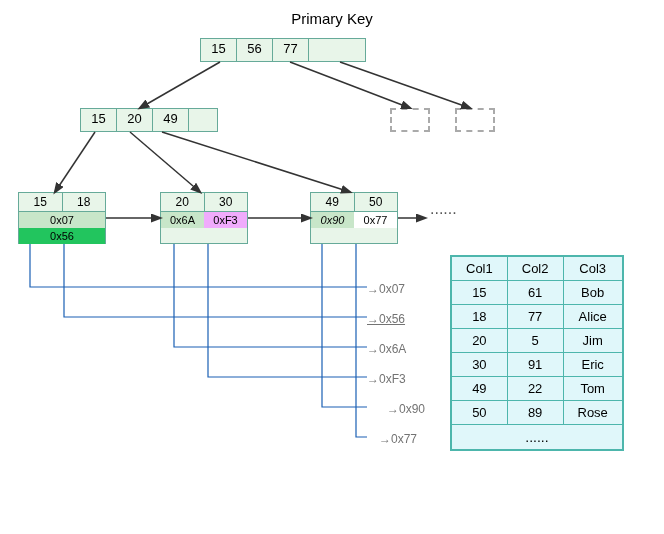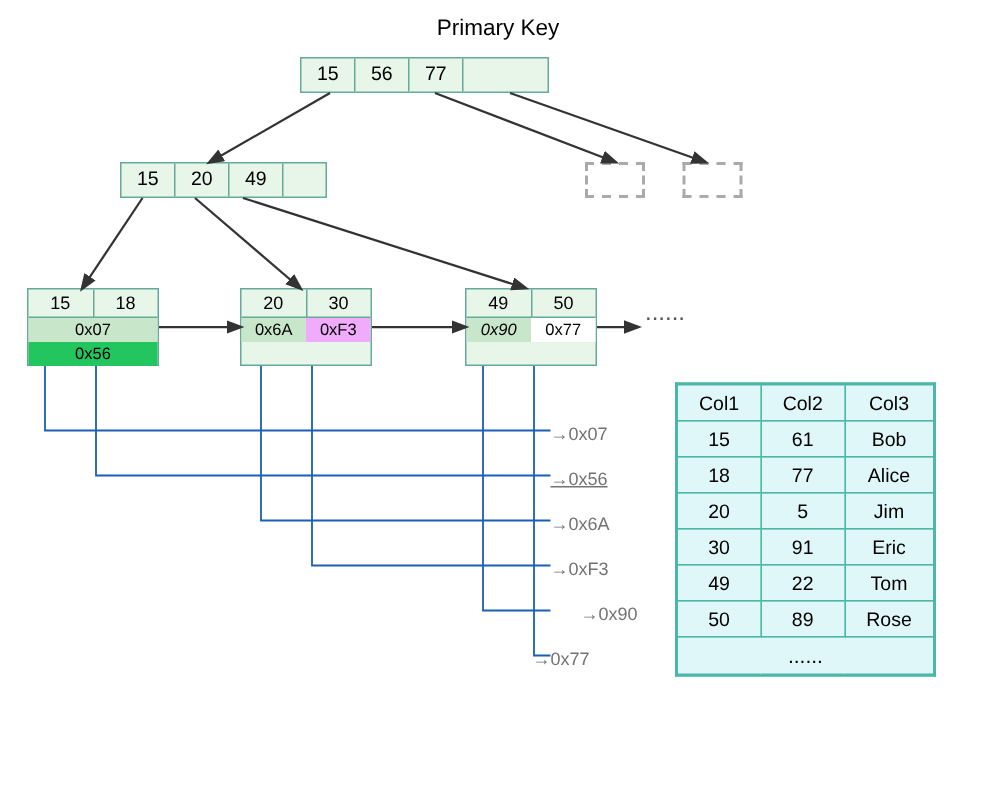--- a/index.html
+++ b/index.html
@@ -197,21 +197,21 @@
     </div>
   </div>
 
   <div class="dots-text" style="top:200px; left:430px; font-size:16px;">......</div>
 
   <div class="addr-label" style="top:282px; left:367px;">→0x07</div>
   <div class="addr-label" style="top:312px; left:367px;text-decoration:underline;">→0x56</div>
   <div class="addr-label" style="top:342px; left:367px;">→0x6A</div>
   <div class="addr-label" style="top:372px; left:367px;">→0xF3</div>
   <div class="addr-label" style="top:402px; left:387px;text-align:center;">→0x90</div>
-  <div class="addr-label" style="top:432px; left:355px;">→0x77</div>
+  <div class="addr-label" style="top:432px; left:379px;">→0x77</div>
 
   <table class="data-table" style="top:255px; left:450px;">
     <thead>
       <tr>
         <th>Col1</th>
         <th>Col2</th>
         <th>Col3</th>
       </tr>
     </thead>
     <tbody id="table-body">

